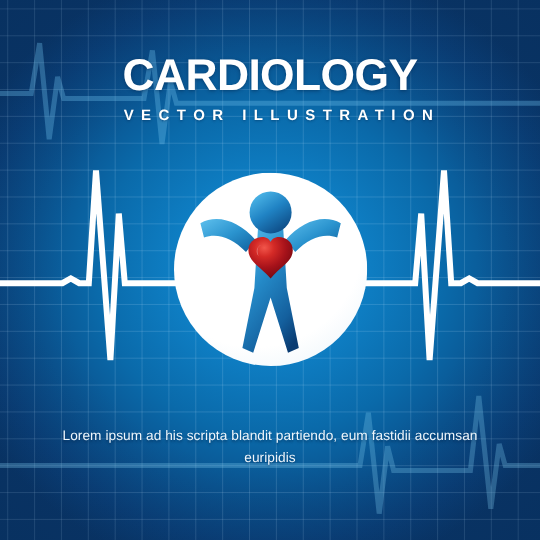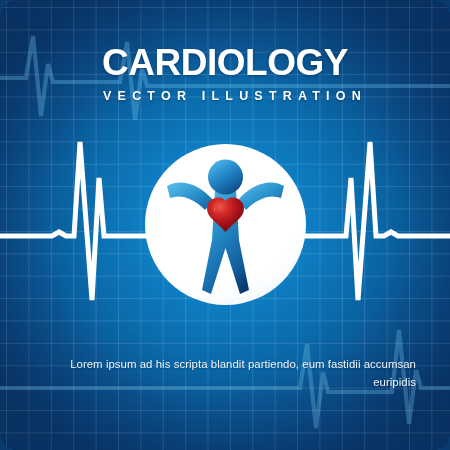--- a/index.html
+++ b/index.html
@@ -7,21 +7,20 @@
     padding: 0;
     background: #0a3a6e;
   }
   #stage {
     position: relative;
     width: 450px;
     height: 450px;
     overflow: hidden;
     font-family: "Liberation Sans", sans-serif;
     background: #0c79bc;
-    border-radius: 14px;
   }
   
   .bg-base {
     position: absolute;
     inset: 0;
     background:
       radial-gradient(ellipse 62% 58% at 50% 50%,
         #1186cc 0%,
         #0e7dc2 30%,
         #0a6aaa 52%,
@@ -91,21 +90,21 @@
     width: 161px;
     height: 161px;
     z-index: 5;
   }
   
   .caption {
     position: absolute;
     left: 34px;
     top: 356px;
     width: 382px;
-    text-align: right;
+    text-align: center;
     z-index: 6;
   }
   .caption-line {
     display: block;
     color: #eef6fc;
     font-size: 11.4px;
     line-height: 17.5px;
     letter-spacing: 0.05px;
     text-shadow: 0 1px 2px rgba(3,28,62,0.45);
   }

